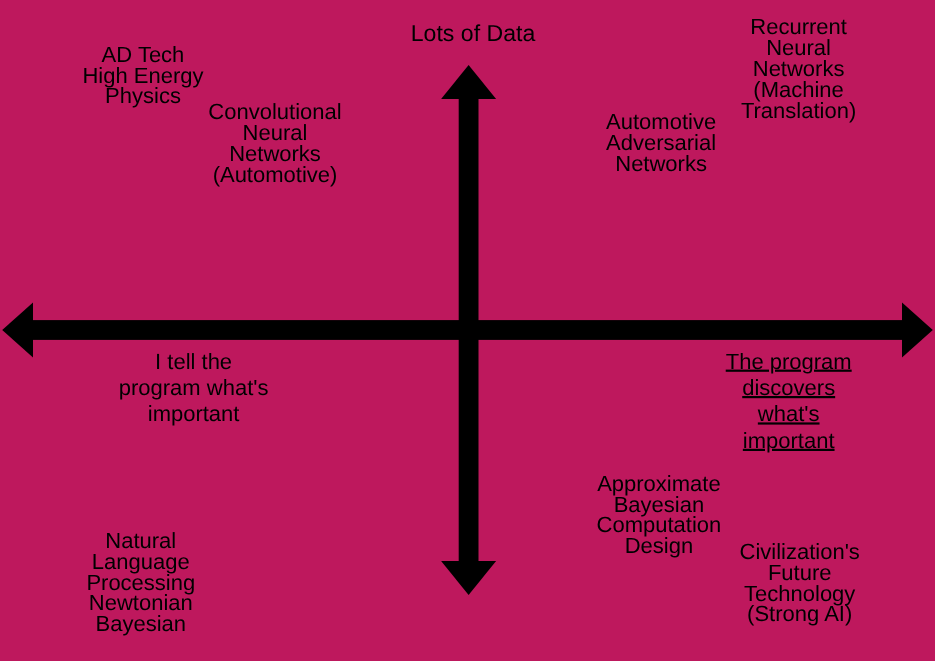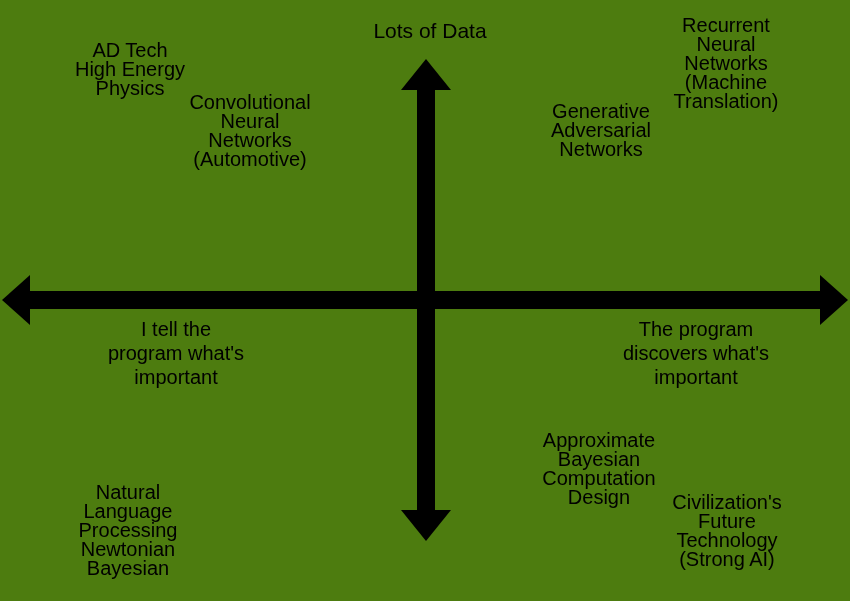--- a/index.html
+++ b/index.html
@@ -6,21 +6,21 @@
   html, body {
     width: 850px; height: 601px;
     background: #ffffff;
     font-family: "Liberation Sans", sans-serif;
     color: #000000;
     overflow: hidden;
   }
   .canvas {
     position: relative;
     width: 850px; height: 601px;
-    background: #4d7c0f;
+    background: #be185d;
   }
   .axes-svg {
     position: absolute;
     left: 0; top: 0;
     width: 850px; height: 601px;
   }
   .label {
     position: absolute;
     transform: translateX(-50%);
     text-align: center;
@@ -54,39 +54,39 @@
     <polygon points="426,541 401,510 451,510" fill="#000000"></polygon>
   </svg>
 
   <div class="label axis-end-label" style="left:430px; top:19px;">Lots of Data</div>
 
 
   <div class="label axis-side-label" style="left:140px; top:317px;margin-left:36px;">I tell the
 program what's
 important</div>
 
-  <div class="label axis-side-label" style="left:696px; top:317px;">The program
+  <div class="label axis-side-label" style="left:717px; top:317px;text-decoration:underline;">The program
 discovers what's
 important</div>
 
   <div class="label quad-item" style="left:130px; top:41px;">AD Tech
 High Energy
 Physics</div>
 
   <div class="label quad-item" style="left:250px; top:93px;">Convolutional
 Neural
 Networks
 (Automotive)</div>
 
   <div class="label quad-item" style="left:726px; top:16px;">Recurrent Neural
 Networks
 (Machine
 Translation)</div>
 
-  <div class="label quad-item" style="left:601px; top:102px;">Generative
+  <div class="label quad-item" style="left:601px; top:102px;">Automotive
 Adversarial
 Networks</div>
 
 
   <div class="label quad-item" style="left:128px; top:483px;">Natural
 Language
 Processing
 Newtonian
 Bayesian</div>
 

